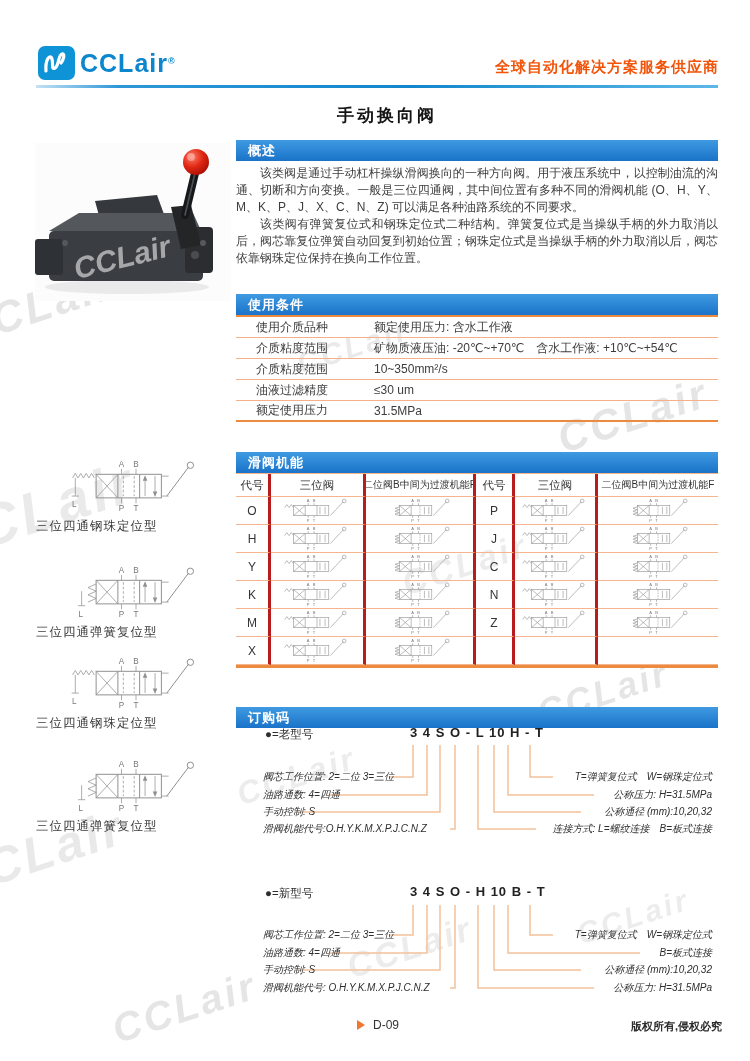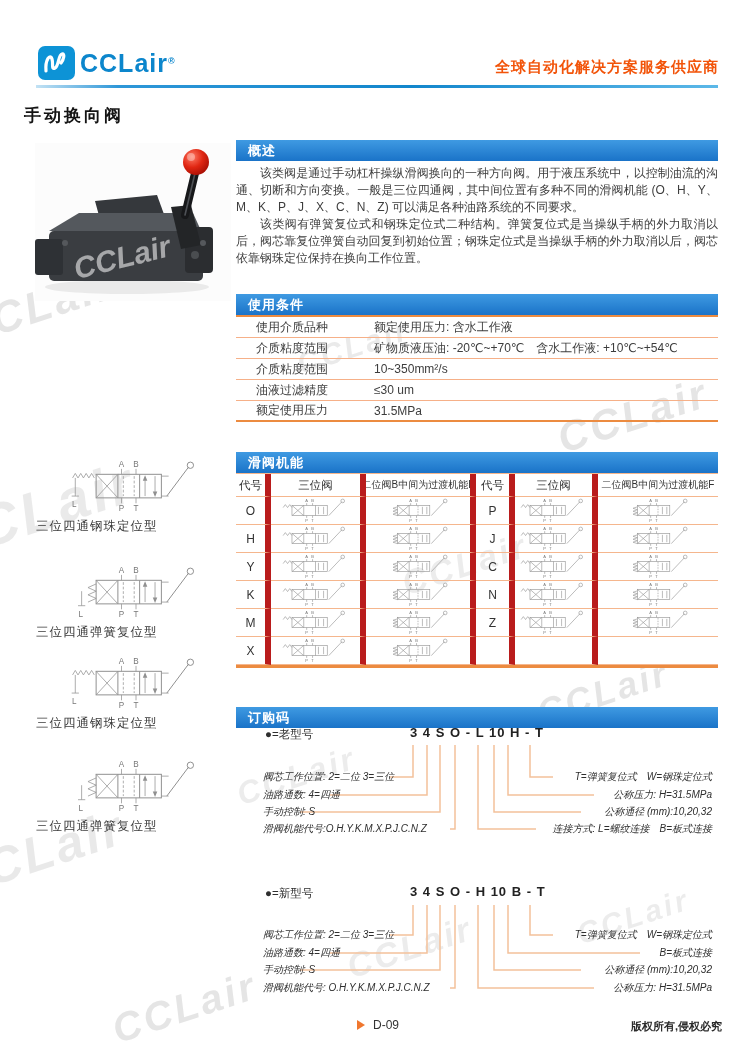--- a/index.html
+++ b/index.html
@@ -10,21 +10,21 @@
     font-family:"Liberation Sans","DejaVu Sans",sans-serif; color:#3c3c3c;
   }
   
   .logo-wrap { position:absolute; left:38px; top:46px; display:flex; align-items:flex-start; }
   .logo-icon { width:37px; height:34px; }
   .logo-word { font-size:25px; font-weight:bold; color:#0c86cc; letter-spacing:1px; margin-left:5px; line-height:34px; }
   .logo-reg  { font-size:9px; color:#0c86cc; vertical-align:top; position:relative; top:-2px; }
   .slogan { position:absolute; right:31px; top:58px; font-size:15px; font-weight:bold; color:#f2540a; letter-spacing:1px; }
   .head-line { position:absolute; left:36px; top:85px; width:682px; height:3px;
     background:linear-gradient(90deg,#c3e2f4 0%,#2e97d8 12%,#1286cc 55%,#5cb8e8 100%); }
-  .page-title { position:absolute; left:0; top:104px; width:100%; text-align:left;
+  .page-title { position:absolute; left:0; top:104px; width:100%; text-align:center;
     font-size:17px; font-weight:bold; color:#141414; letter-spacing:3px;padding-left:24px; }
   
   .sec-bar { position:absolute; left:0; top:0; width:100%; height:21px;
     background:linear-gradient(180deg,#3f9ae2 0%,#1a73c8 100%);
     color:#fff; font-size:13px; font-weight:bold; line-height:21px; padding-left:12px; letter-spacing:1px; }
   
   #overview { position:absolute; left:236px; top:140px; width:482px; }
   #overview .body { position:relative; margin-top:25px; }
   #overview p { font-size:12px; line-height:17px; text-indent:2em; text-align:justify; color:#3d3d3d; }
   
@@ -33,21 +33,21 @@
   #conditions { position:absolute; left:236px; top:294px; width:482px; }
   #conditions .tbl { margin-top:21px; border-top:2px solid #ec8b40; }
   .cond-row { height:21px; display:flex; align-items:center; border-bottom:1px solid #f6b088; font-size:12px; color:#3c3c3c; }
   .cond-row:last-child { border-bottom:2px solid #ec8b40; }
   .cond-label { width:130px; padding-left:20px; flex:none; }
   .cond-value { padding-left:8px; }
   
   #spool { position:absolute; left:236px; top:452px; width:482px; }
   .sp-grid { margin-top:21px; display:grid; grid-template-columns:35px 95px 110px 39px 83px 120px;
     border-top:1px solid #f5b68d; border-bottom:3px solid #ec8b40; }
-  .sp-cell { border-right:6px solid #b91c1c; border-bottom:1px solid #f5b68d;
+  .sp-cell { border-right:3px solid #b91c1c; border-bottom:1px solid #f5b68d;
     display:flex; align-items:center; justify-content:center; overflow:hidden; }
   .sp-cell.lastcol { border-right:none; }
   .sp-head { height:23px; font-size:11.5px; color:#333; white-space:nowrap; }
   .sp-head.small { font-size:10px; }
   .sp-row { height:28px; font-size:12px; color:#333; }
   .msym { width:96px; height:25px; }
   
   .diag { position:absolute; left:36px; width:200px; }
   .diag svg { display:block; margin:0 auto; width:168px; height:58px; }
   .diag .cap { font-size:12.5px; color:#3a3a3a; letter-spacing:1px; margin-top:2px; }

